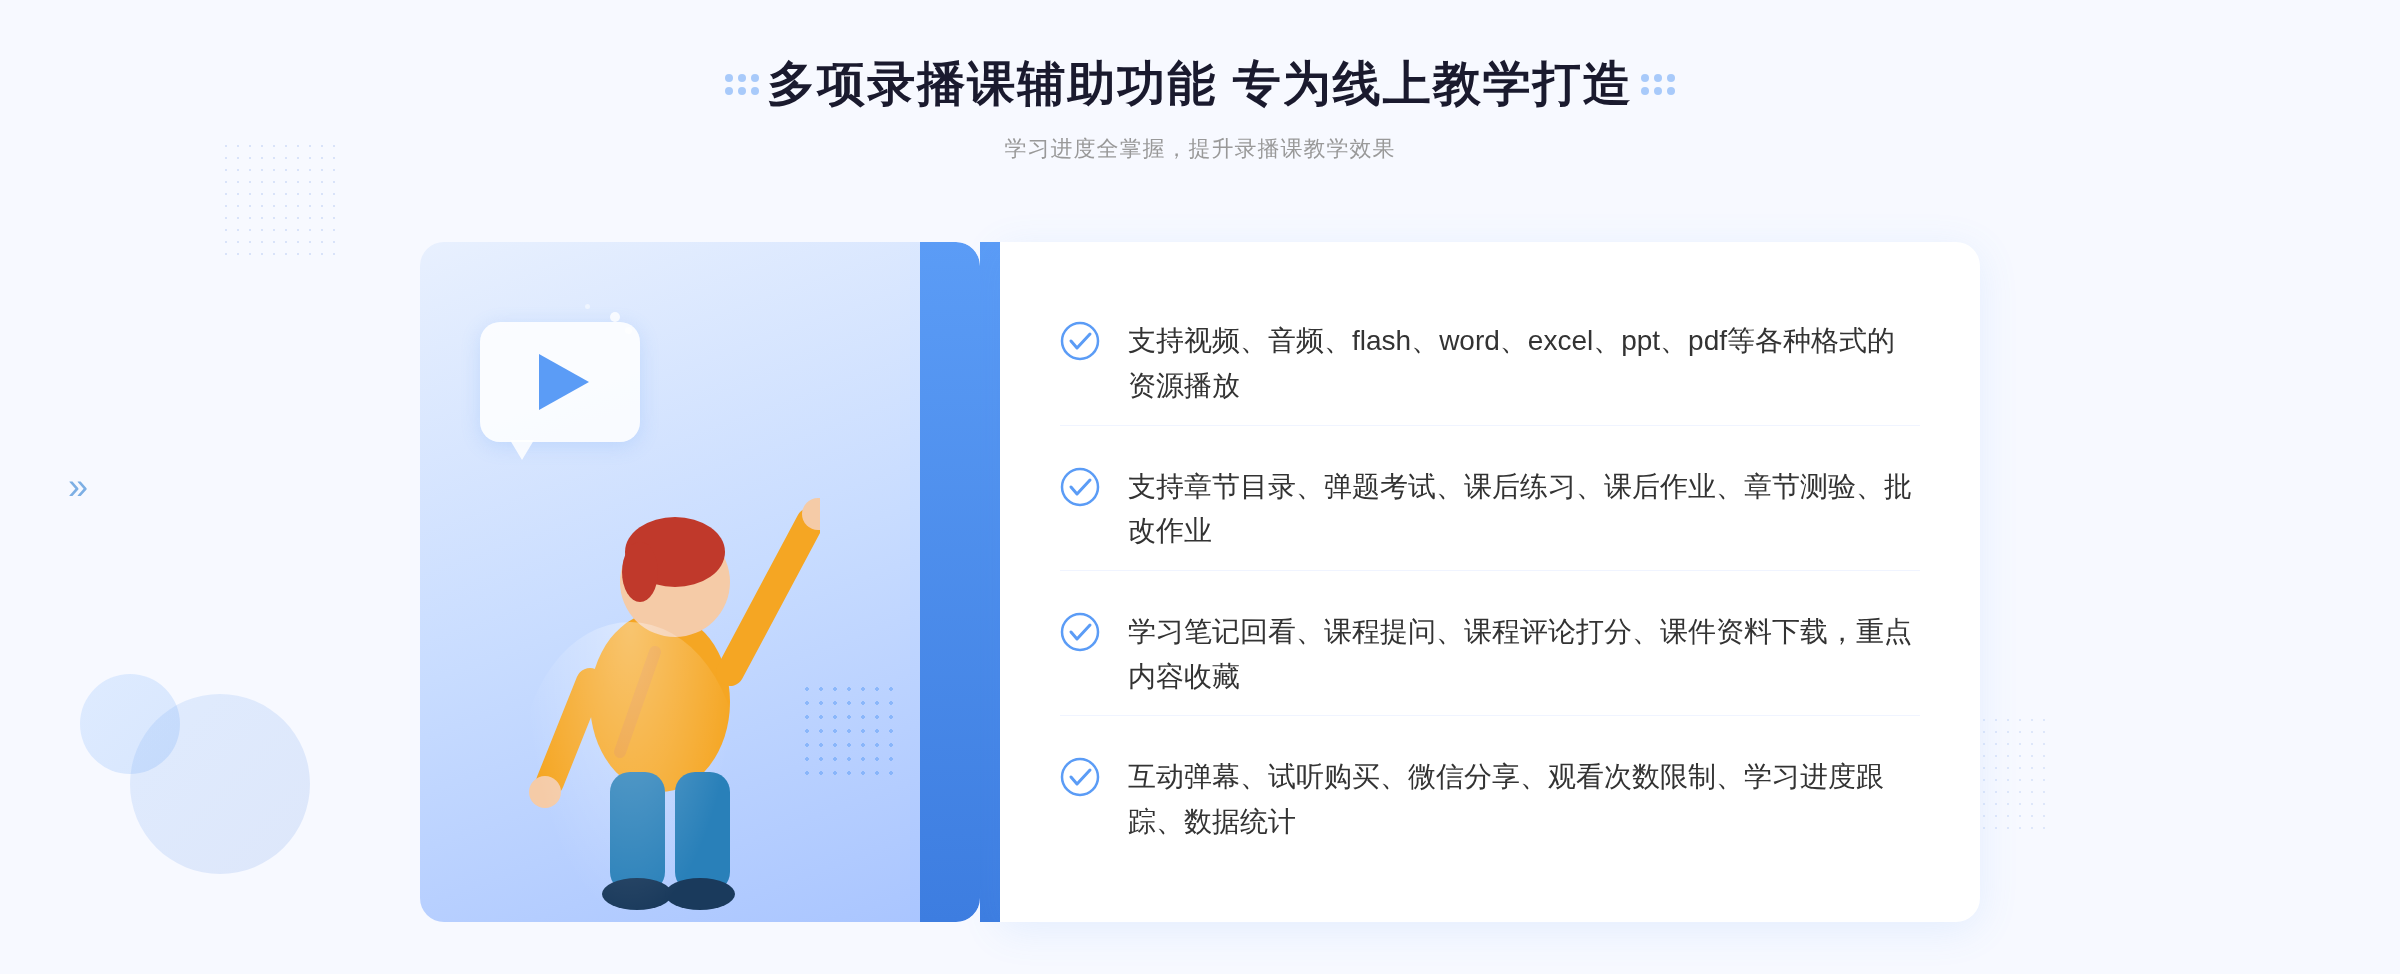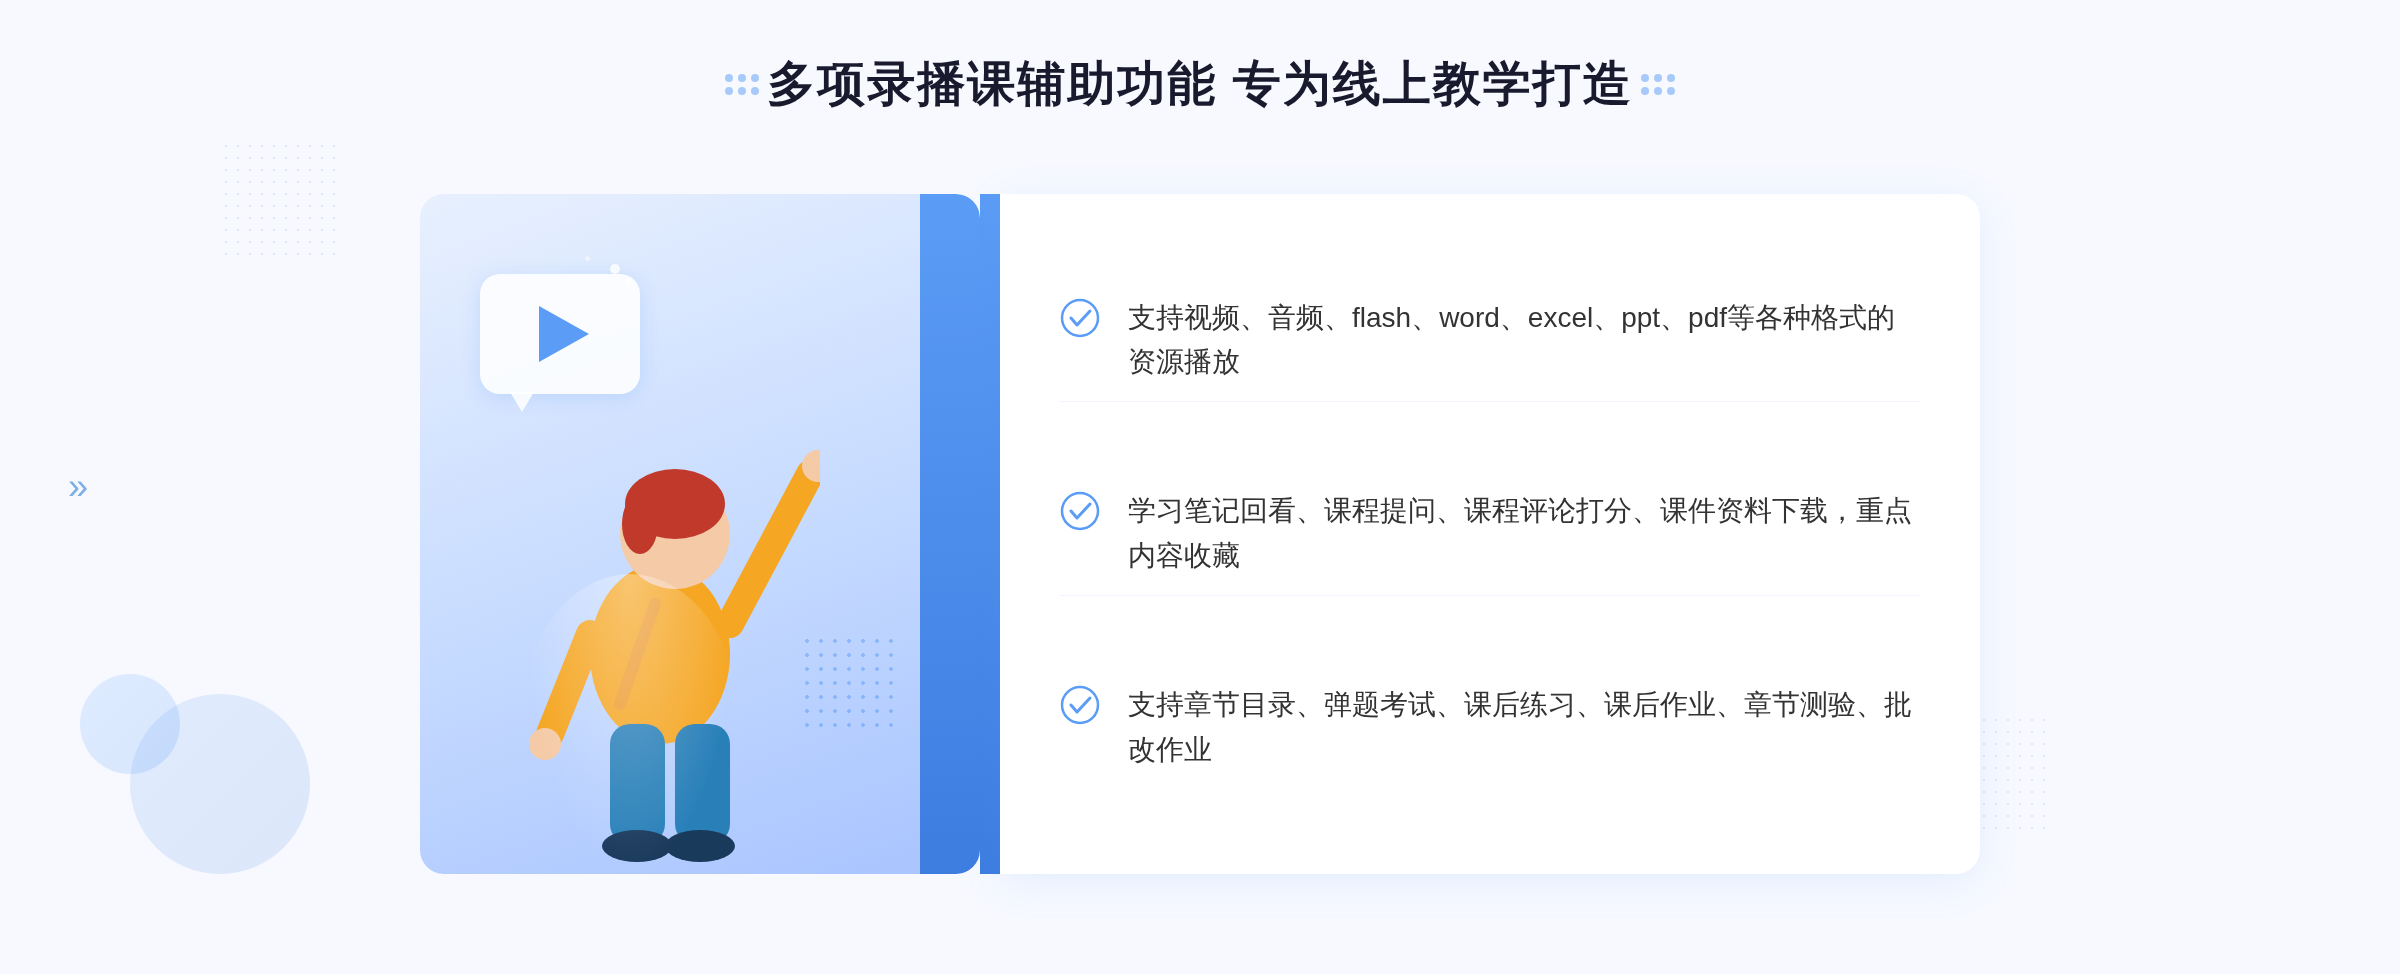--- a/index.html
+++ b/index.html
@@ -309,20 +309,21 @@
     <div class="header-deco-dots">
       <div class="header-deco-dot"></div>
       <div class="header-deco-dot"></div>
       <div class="header-deco-dot"></div>
       <div class="header-deco-dot"></div>
       <div class="header-deco-dot"></div>
       <div class="header-deco-dot"></div>
     </div>
   </div>
 
+  <p class="page-subtitle">学习进度全掌握，提升录播课教学效果</p>
 
   <div class="main-content">
 
     <div class="left-panel">
 
       <div class="left-panel-bar"></div>
 
       <div class="left-dot-pattern"></div>
 
       <div class="play-area">
@@ -375,29 +376,36 @@
           <polyline points="11,20 17,27 30,13" fill="none" stroke="#5b9cf6" stroke-width="3" stroke-linecap="round" stroke-linejoin="round"></polyline>
         </svg>
         <span class="feature-text">支持视频、音频、flash、word、excel、ppt、pdf等各种格式的资源播放</span>
       </div>
 
       <div class="feature-item">
         <svg class="check-icon" viewBox="0 0 40 40" xmlns="http://www.w3.org/2000/svg">
           <circle cx="20" cy="20" r="18" fill="none" stroke="#5b9cf6" stroke-width="2.5"></circle>
           <polyline points="11,20 17,27 30,13" fill="none" stroke="#5b9cf6" stroke-width="3" stroke-linecap="round" stroke-linejoin="round"></polyline>
         </svg>
-        <span class="feature-text">学习笔记回看、课程提问、课程评论打分、课件资料下载，重点内容收藏</span>
+        <span class="feature-text">支持章节目录、弹题考试、课后练习、课后作业、章节测验、批改作业</span>
       </div>
 
       <div class="feature-item">
         <svg class="check-icon" viewBox="0 0 40 40" xmlns="http://www.w3.org/2000/svg">
           <circle cx="20" cy="20" r="18" fill="none" stroke="#5b9cf6" stroke-width="2.5"></circle>
           <polyline points="11,20 17,27 30,13" fill="none" stroke="#5b9cf6" stroke-width="3" stroke-linecap="round" stroke-linejoin="round"></polyline>
         </svg>
-        <span class="feature-text">支持章节目录、弹题考试、课后练习、课后作业、章节测验、批改作业</span>
-      </div>
-
+        <span class="feature-text">学习笔记回看、课程提问、课程评论打分、课件资料下载，重点内容收藏</span>
+      </div>
+
+      <div class="feature-item">
+        <svg class="check-icon" viewBox="0 0 40 40" xmlns="http://www.w3.org/2000/svg">
+          <circle cx="20" cy="20" r="18" fill="none" stroke="#5b9cf6" stroke-width="2.5"></circle>
+          <polyline points="11,20 17,27 30,13" fill="none" stroke="#5b9cf6" stroke-width="3" stroke-linecap="round" stroke-linejoin="round"></polyline>
+        </svg>
+        <span class="feature-text">互动弹幕、试听购买、微信分享、观看次数限制、学习进度跟踪、数据统计</span>
+      </div>
 
     </div>
 
   </div>
 
 </div>
 
 </body></html>

